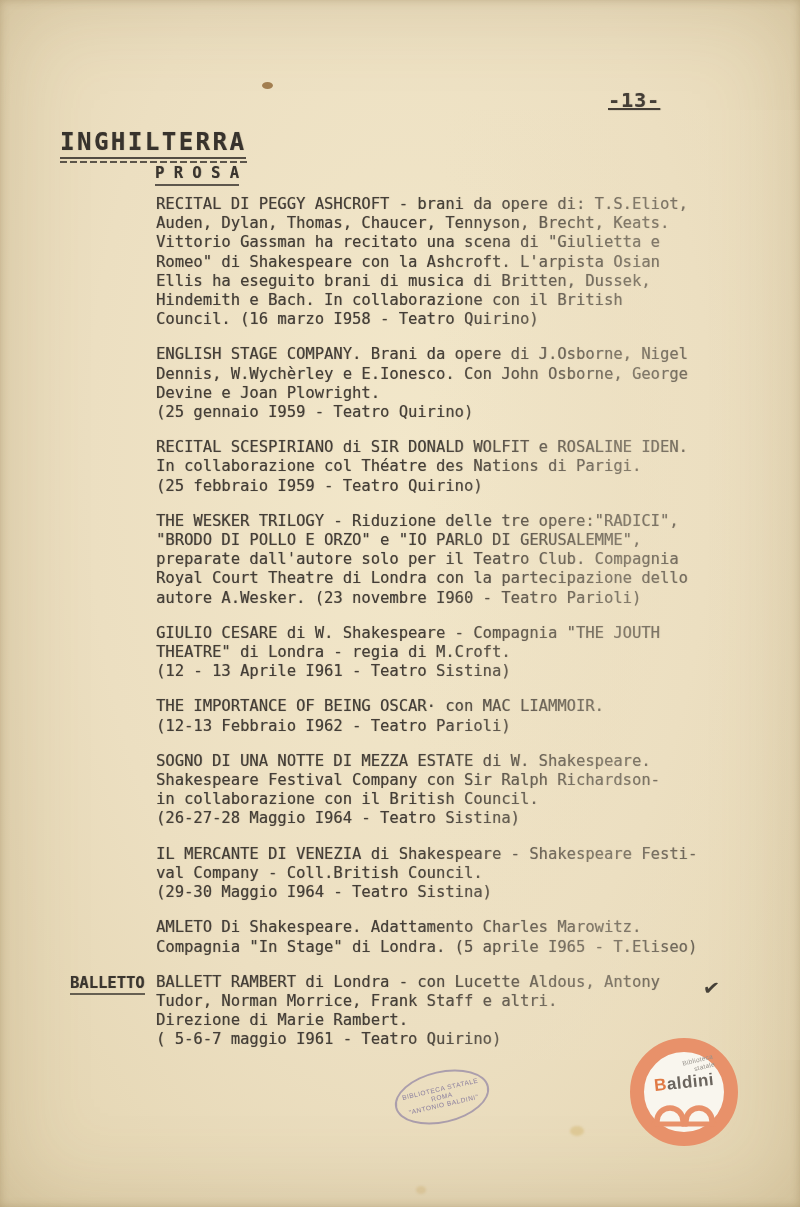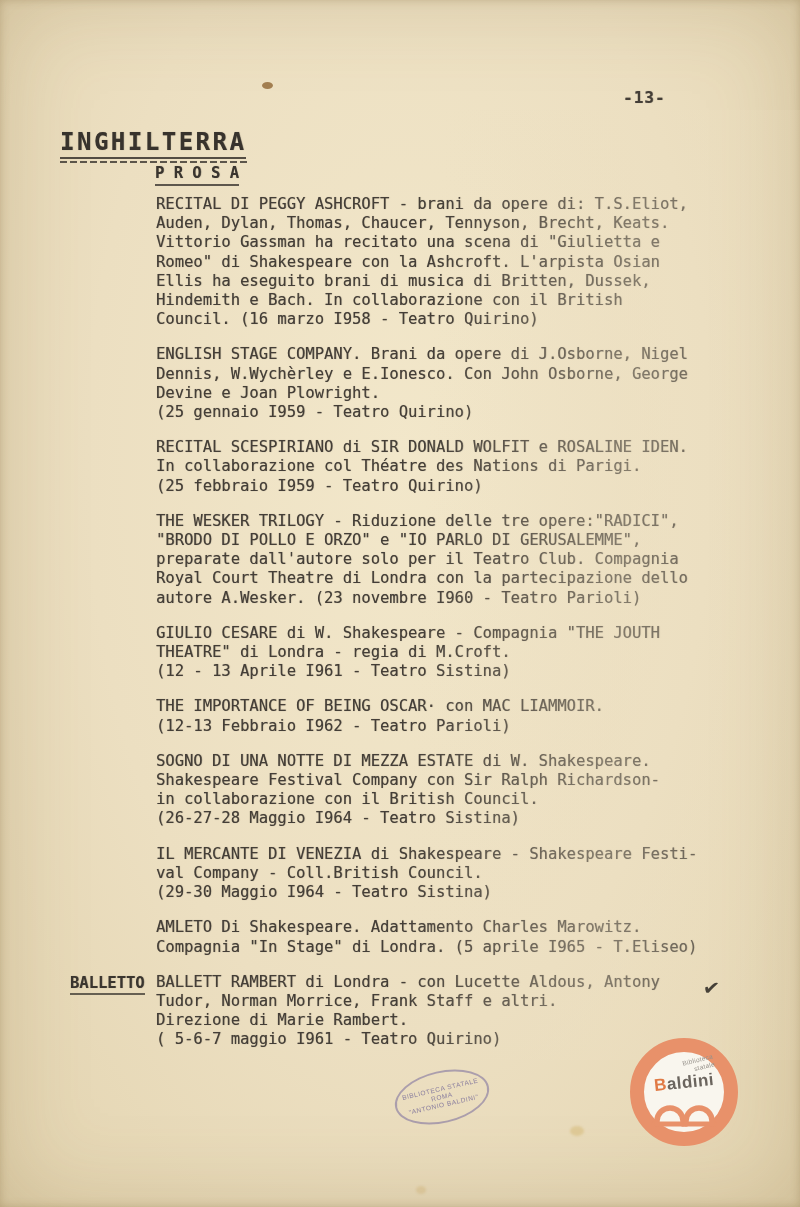--- a/index.html
+++ b/index.html
@@ -8,22 +8,22 @@
     width:800px;height:1207px;
     margin:0 auto;
     background:radial-gradient(ellipse at 50% 38%, #f2e7ca 0%, #ecdfc1 55%, #e3d4b0 100%);
     box-shadow: inset 0 0 90px rgba(128,98,48,0.22), inset 0 0 10px rgba(110,85,40,0.28);
     overflow:hidden;
     font-family:"DejaVu Sans Mono", monospace;
     color:#443e37;
   }
   .tw{ text-shadow:0.4px 0.3px 0.7px rgba(62,56,48,0.55); }
   .pagenum{
-    position:absolute; left:623px; top:88px;
-    font-size:16px; letter-spacing:1px; font-weight:bold;
+    position:absolute; left:608px; top:88px;
+    font-size:20px; letter-spacing:1px; font-weight:bold;text-decoration:underline;
   }
   .country{
     position:absolute; left:60px; top:128px;
     font-size:24px; font-weight:bold; letter-spacing:2.5px;
     color:#38332d;
     border-bottom:2px solid rgba(56,51,45,0.85);
     padding-bottom:1px;
   }
   .country::after{
     content:""; position:absolute; left:0; right:-4px; bottom:-6px; height:2px;

